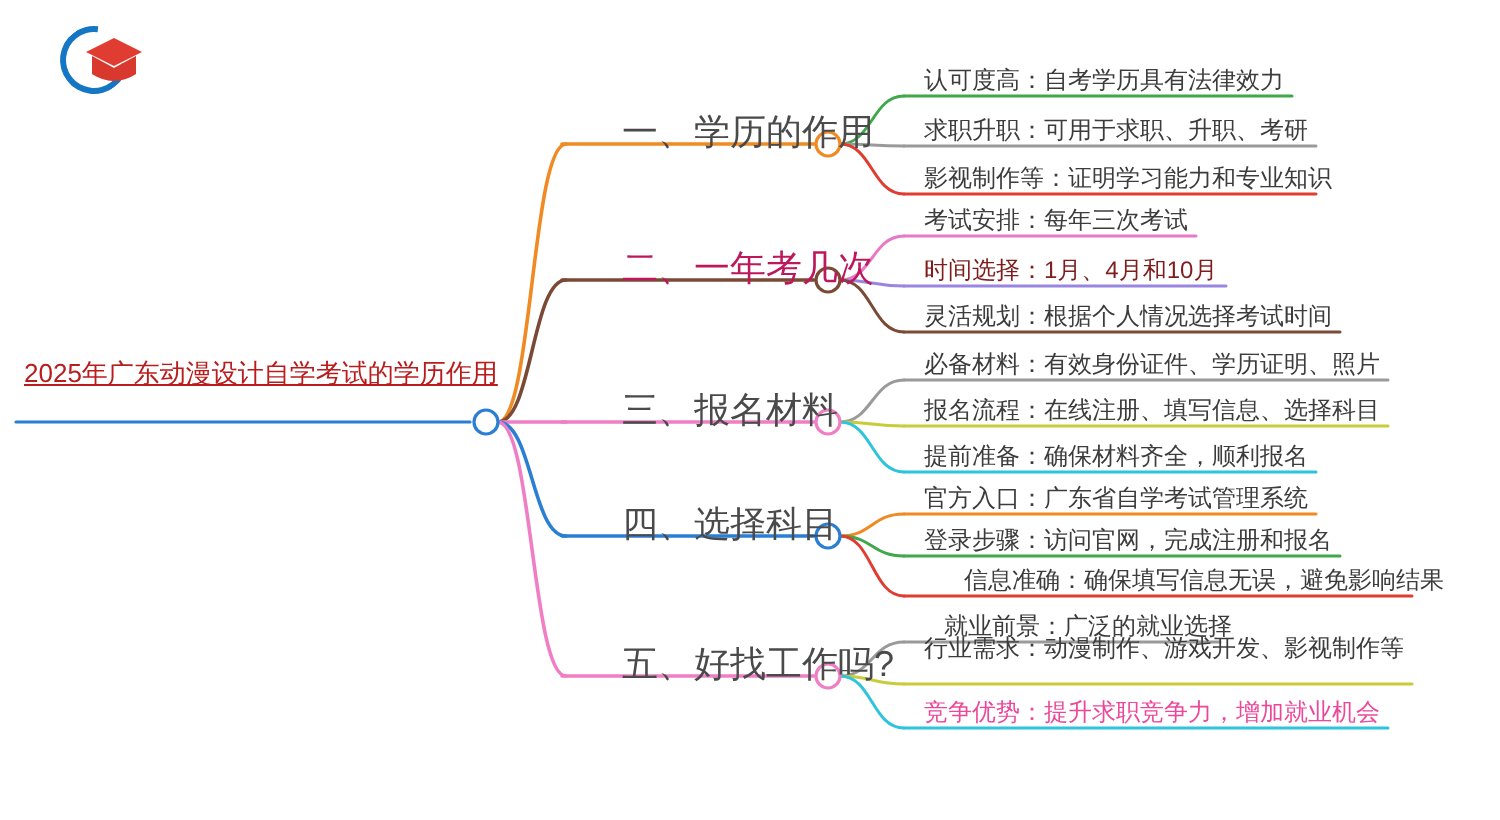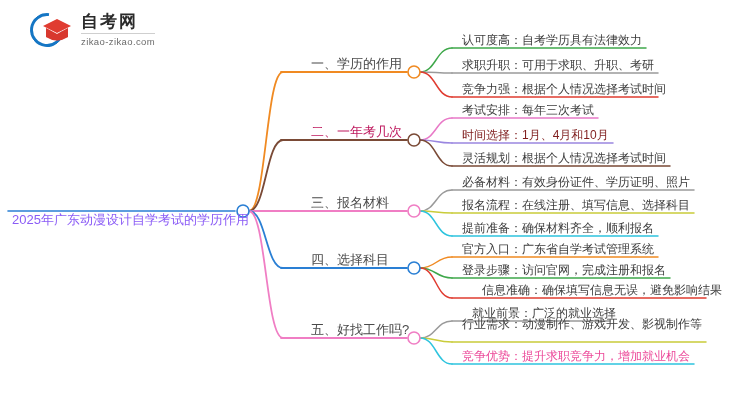--- a/index.html
+++ b/index.html
@@ -43,43 +43,39 @@
     position: absolute;
     white-space: nowrap;
     color: #404040;
     line-height: 1;
   }
   .node.root {
     font-size: 13px; color: #333333;
     left: 8px; top: 196px;
   }
   .node.branch {
-    font-size: 13px; color: #4a4a4a;
+    font-size: 18px; color: #4a4a4a;
   }
   .node.leaf {
     font-size: 12px; color: #3c3c3c;
   }
 </style>
 </head>
 <body>
 
 <div id="root-canvas">
 
   <div class="logo-wrap">
     <div class="logo-mark">
       <div class="logo-ring"></div>
       <svg class="logo-cap" viewBox="0 0 30 26">
         <polygon points="15,1 29,8 15,15 1,8" fill="#e03c31"></polygon>
         <path d="M4,10 L4,19 Q15,26 26,19 L26,10 L15,16 Z" fill="#e03c31"></path>
         <path d="M4,10 L4,19 Q15,26 26,19 L26,10 L15,16 Z" fill="#c9302c" opacity=".35"></path>
       </svg>
-    </div>
-    <div class="logo-text">
-      <div class="logo-cn">自考网</div>
-      <div class="logo-en">zikao-zikao.com</div>
     </div>
   </div>
 
   <svg id="map">
     <g id="edges" fill="none" stroke-width="1.6" stroke-linecap="round">
         <path d="M8,211 L235,211" stroke="#2a7fd4" stroke-width="1.6" fill="none"></path>
         <path d="M249,211 C266,211 266,72 283,72" stroke="#f08a22" stroke-width="1.8" fill="none"></path>
         <path d="M281,72 L407,72" stroke="#f08a22" stroke-width="1.8" fill="none"></path>
         <path d="M420,72 C436,72 436,48 452,48" stroke="#3fa84b" stroke-width="1.5" fill="none"></path>
         <path d="M452,48 L646,48" stroke="#3fa84b" stroke-width="1.5" fill="none"></path>
@@ -124,25 +120,25 @@
         <circle cx="243" cy="211" r="6" fill="#ffffff" stroke="#2a7fd4" stroke-width="1.6"></circle>
         <circle cx="414" cy="72" r="6" fill="#ffffff" stroke="#f08a22" stroke-width="1.6"></circle>
         <circle cx="414" cy="140" r="6" fill="#ffffff" stroke="#7a4a36" stroke-width="1.6"></circle>
         <circle cx="414" cy="211" r="6" fill="#ffffff" stroke="#f07ec4" stroke-width="1.6"></circle>
         <circle cx="414" cy="268" r="6" fill="#ffffff" stroke="#2a7fd4" stroke-width="1.6"></circle>
         <circle cx="414" cy="338" r="6" fill="#ffffff" stroke="#f07ec4" stroke-width="1.6"></circle>
       </g>
   </svg>
 
   <div id="labels">
-      <div class="node root" style="left: 12px; color: #8b5cf6; top: 213px;">2025年广东动漫设计自学考试的学历作用</div>
+      <div class="node root" style="left: 12px; color: #b91c1c; top: 180px; text-decoration: underline;">2025年广东动漫设计自学考试的学历作用</div>
       <div class="node branch" style="left: 311px; color: rgb(74, 74, 74); top: 57px;">一、学历的作用</div>
       <div class="node leaf" style="left: 462px; color: rgb(60, 60, 60); top: 34px;">认可度高：自考学历具有法律效力</div>
       <div class="node leaf" style="left: 462px; color: rgb(60, 60, 60); top: 59px;">求职升职：可用于求职、升职、考研</div>
-      <div class="node leaf" style="left: 462px; color: rgb(60, 60, 60); top: 83px;">竞争力强：根据个人情况选择考试时间</div>
+      <div class="node leaf" style="left: 462px; color: rgb(60, 60, 60); top: 83px;">影视制作等：证明学习能力和专业知识</div>
       <div class="node branch" style="left: 311px; color: #be185d; top: 125px;">二、一年考几次</div>
       <div class="node leaf" style="left: 462px; color: rgb(60, 60, 60); top: 104px;">考试安排：每年三次考试</div>
       <div class="node leaf" style="left: 462px; color: #7f1d1d; top: 129px;">时间选择：1月、4月和10月</div>
       <div class="node leaf" style="left: 462px; color: rgb(60, 60, 60); top: 152px;">灵活规划：根据个人情况选择考试时间</div>
       <div class="node branch" style="left: 311px; color: rgb(74, 74, 74); top: 196px;">三、报名材料</div>
       <div class="node leaf" style="left: 462px; color: rgb(60, 60, 60); top: 176px;">必备材料：有效身份证件、学历证明、照片</div>
       <div class="node leaf" style="left: 462px; color: rgb(60, 60, 60); top: 199px;">报名流程：在线注册、填写信息、选择科目</div>
       <div class="node leaf" style="left: 462px; color: rgb(60, 60, 60); top: 222px; text-align: center;">提前准备：确保材料齐全，顺利报名</div>
       <div class="node branch" style="left: 311px; color: rgb(74, 74, 74); top: 253px;">四、选择科目</div>
       <div class="node leaf" style="left: 462px; color: rgb(60, 60, 60); top: 243px;">官方入口：广东省自学考试管理系统</div>

